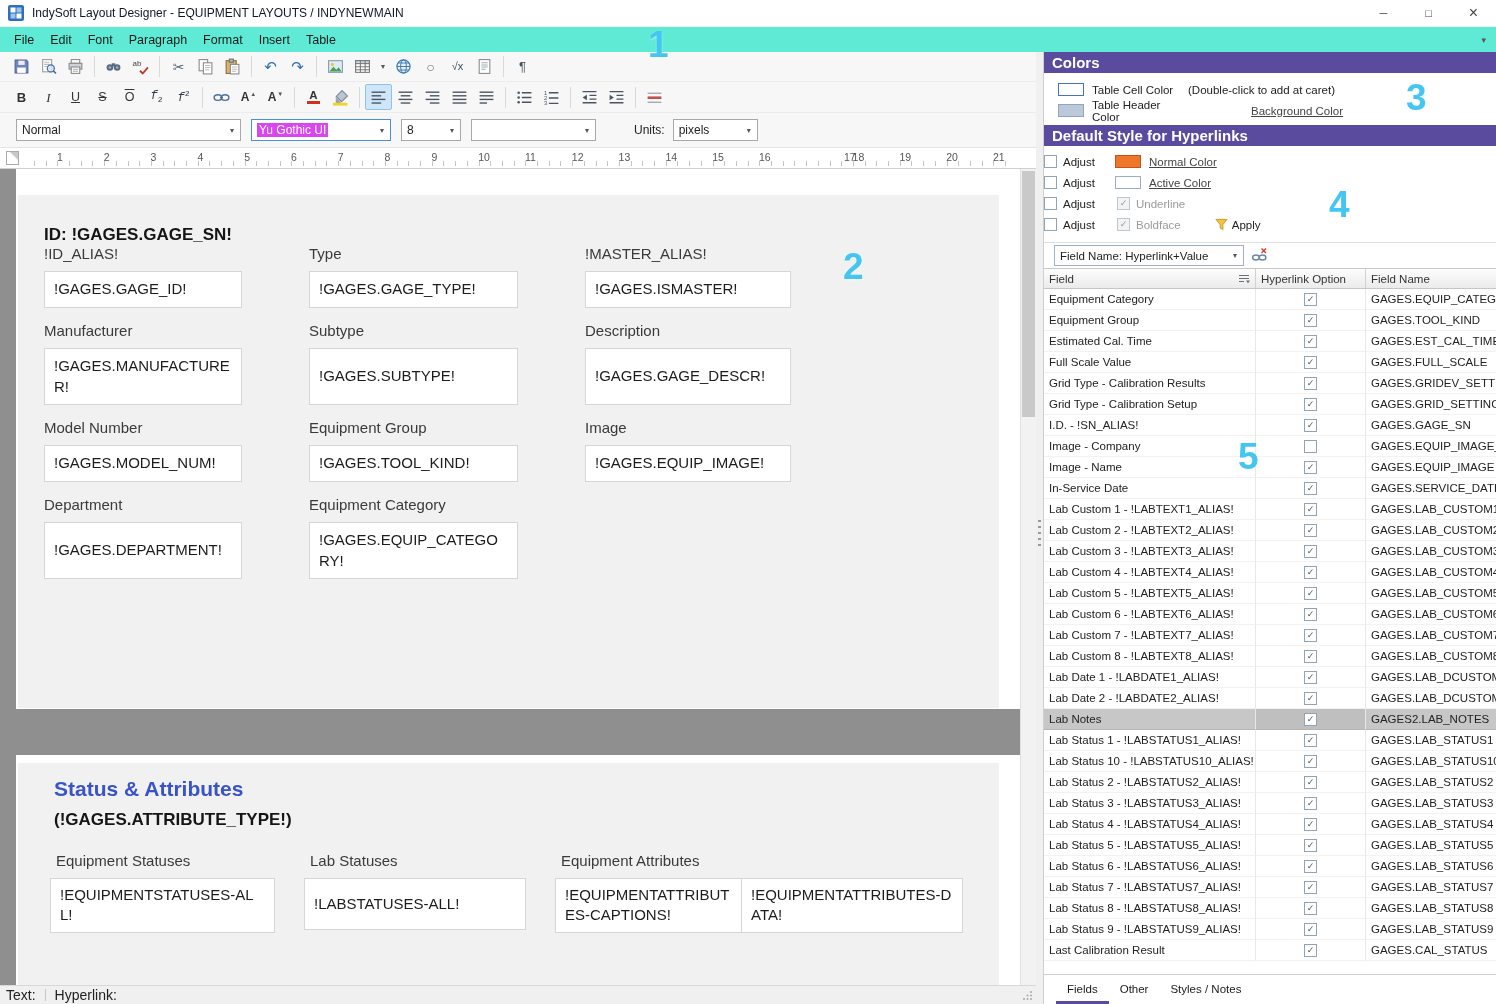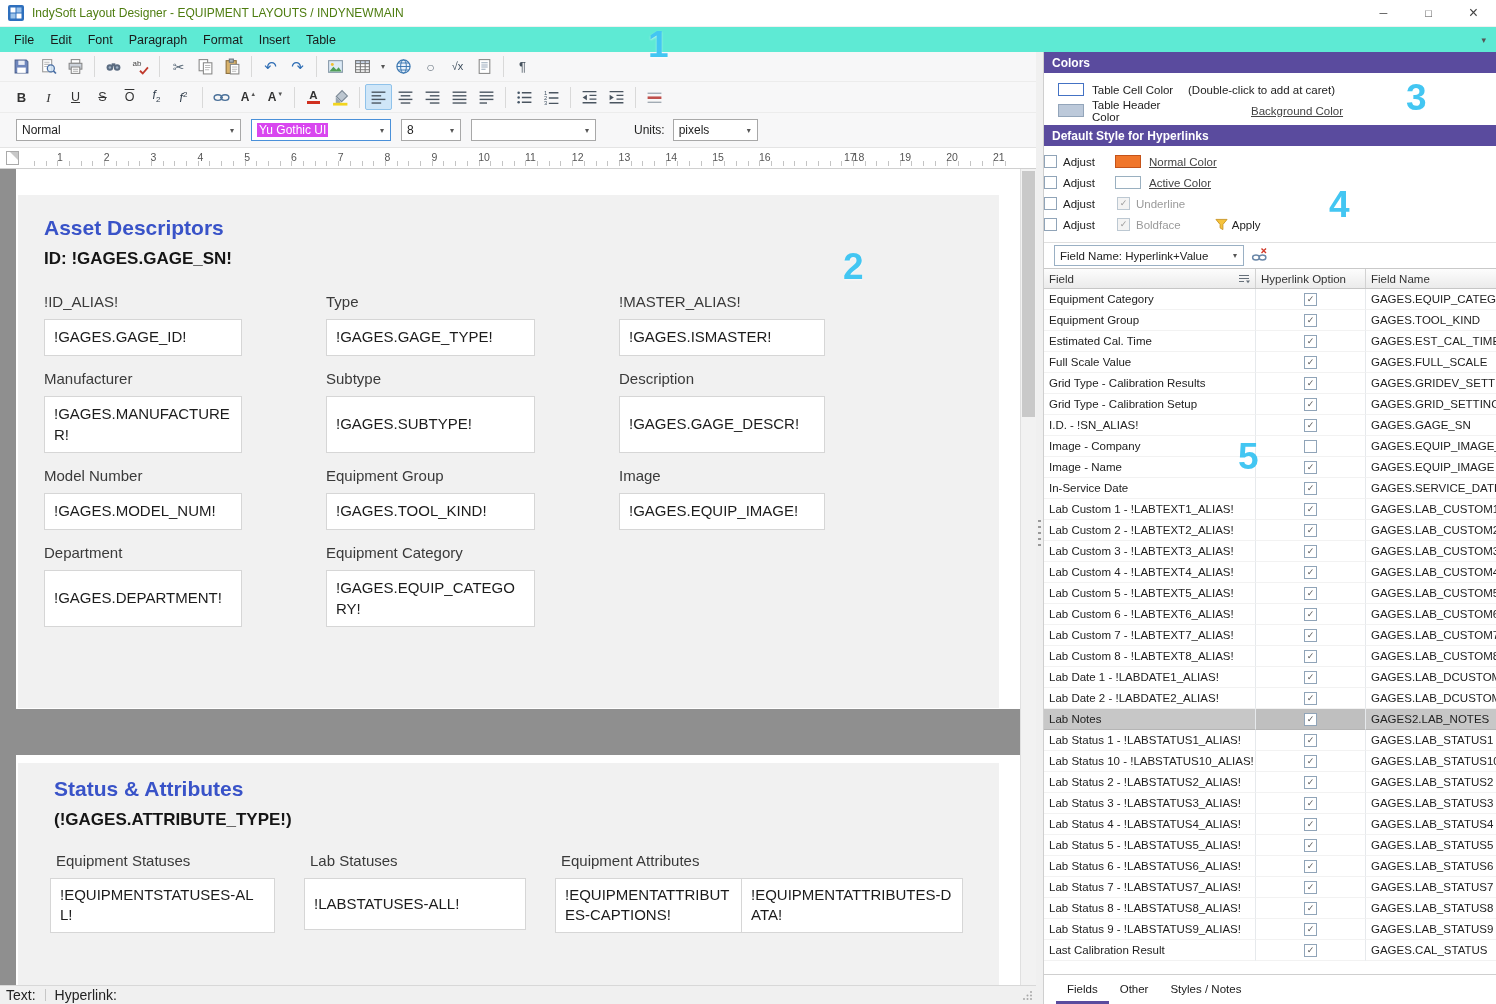--- a/index.html
+++ b/index.html
@@ -1,21 +1,21 @@
 <!DOCTYPE html>
 <html><head>
 <meta charset="utf-8">
 <style>
 *{margin:0;padding:0;box-sizing:border-box}
 html,body{width:1496px;height:1004px;overflow:hidden}
 body{font-family:"Liberation Sans",sans-serif;background:#fff;position:relative;font-size:12px;color:#222}
 
 .titlebar{height:27px;display:flex;align-items:center;padding-left:8px;background:#fff;border-bottom:1px solid #f0f0f0}
 .app-icon{width:16px;height:16px;margin-right:8px;flex:none}
-.title-text{font-size:12px;color:#4d7c0f}
+.title-text{font-size:12px;color:#0f172a}
 .win-controls{margin-left:auto;display:flex;height:27px}
 .win-btn{width:45px;display:flex;align-items:center;justify-content:center;color:#444;font-size:11px}
 .win-btn.close{font-size:16px}
 
 .menubar{height:25px;display:flex;align-items:center;padding-left:6px;background:#5eead4;position:relative}
 .menu-item{padding:4px 8px;font-size:12.5px;color:#1a1a1a}
 .menu-overflow{position:absolute;right:10px;color:#555;font-size:9px}
 
 .body-row{display:flex;height:952px}
 .left-col{width:1036px;display:flex;flex-direction:column}
@@ -27,21 +27,21 @@
 .tbtn.narrow{width:14px}
 .tbtn.active{background:#cfe6f8;border-color:#8fc2ea}
 .tbtn .ic{display:flex;align-items:center;justify-content:center;line-height:1}
 .tbtn svg{width:17px;height:17px}
 .tsep{width:1px;height:21px;background:#d9d9d9;margin:0 5px;flex:none}
 .ic.b{font-weight:bold;color:#333;font-size:13px}
 .ic.i{font-style:italic;font-family:"Liberation Serif",serif;font-size:13px;color:#333}
 .ic.u{text-decoration:underline;font-size:12.5px;color:#333}
 .ic.s{text-decoration:line-through;font-size:12.5px;color:#333}
 .ic.o{text-decoration:overline;font-size:12.5px;color:#333}
-.fx{font-family:Liberation Sans, sans-serif;font-style:italic;font-size:12px;color:#2f3c4a}
+.fx{font-family:Liberation Mono, monospace;font-style:italic;font-size:12px;color:#2f3c4a}
 .fx sub,.fx sup{font-size:8px;font-style:normal}
 .af{font-weight:bold;font-size:12px;color:#333;display:flex}
 .af b{font-size:6px;margin-left:1px;color:#555}
 .fc{display:flex;flex-direction:column;align-items:center;font-weight:bold;font-size:11.5px;line-height:10px;color:#333}
 .fc i{width:13px;height:3px;background:#d03020;margin-top:1px}
 
 .formatbar{height:35px;display:flex;align-items:center;background:#f7f7f8;border-bottom:1px solid #e4e4e4;padding-left:16px;flex:none}
 .combo{height:22px;background:#fff;border:1px solid #a8a8a8;display:flex;align-items:center;padding-left:5px;margin-right:10px;font-size:12px;color:#222}
 .combo.focused{border-color:#4a90d9}
 .combo-caret{margin-left:auto;width:16px;text-align:center;color:#555;font-size:8px;flex:none}
@@ -56,21 +56,21 @@
 
 .doc{flex:1;position:relative;background:#8f8f8f;overflow:hidden}
 .page{position:absolute;left:16px;width:1004px;background:#fff}
 #page1{top:0;height:540px}
 #page2{top:586px;height:300px}
 .sheet{position:absolute;left:2px;right:21px;background:#f1f1f1}
 #page1 .sheet{top:26px;bottom:1px;padding:21px 0 0 26px}
 #page2 .sheet{top:8px;height:292px;padding:14px 0 0 36px}
 .doc-h1{font-size:21px;font-weight:bold;color:#3953c8}
 .doc-h2{font-size:17px;font-weight:bold;color:#151515;margin-top:9px}
-#fields-grid{display:grid;grid-template-columns:198px 209px 206px;column-gap:84px;margin-top:24px}
+#fields-grid{display:grid;grid-template-columns:198px 209px 206px;column-gap:67px;}
 .fcell{margin-bottom:14px}
 .flabel{font-size:15px;color:#3a3a3a;margin-bottom:9px}
 .fbox{background:#fff;border:1px solid #d6d6d6;min-height:37px;padding:6px 9px;font-size:15px;color:#1c1c1c;display:flex;align-items:center;word-break:break-all;line-height:1.35}
 .fcell.tall .fbox{min-height:57px}
 #p2-fields{display:flex;margin-top:22px;margin-left:-4px}
 .p2group{margin-right:29px}
 .p2group .flabel{padding-left:6px}
 .p2boxes{display:flex}
 .p2box{min-height:52px}
 .p2group:nth-child(1) .p2box{width:225px}
@@ -81,21 +81,21 @@
 .vthumb{position:absolute;left:1px;right:1px;top:2px;height:246px;background:#c9c9c9}
 
 .statusbar{height:19px;background:#f0f0f0;border-top:1px solid #d8d8d8;display:flex;align-items:center;padding-left:6px;font-size:14px;flex:none}
 .sb-sep{width:1px;height:12px;background:#c6c6c6;margin:0 9px}
 .sb-grip{margin-left:auto;margin-right:3px;display:flex}
 
 .splitter{width:7px;background:#f0f0f0;position:relative;flex:none}
 .split-dots{position:absolute;left:2px;top:468px;width:3px;height:26px;background:repeating-linear-gradient(to bottom,#999 0 2px,transparent 2px 6px)}
 
 .rpanel{width:453px;display:flex;flex-direction:column;border-left:1px solid #cfcfcf;background:#fff}
-.phead{height:21px;background:#5a4b9e;color:#fff;font-weight:bold;font-size:12px;display:flex;align-items:center;padding-left:8px;flex:none}
+.phead{height:21px;background:#5a4b9e;color:#fff;font-weight:bold;font-size:15px;display:flex;align-items:center;padding-left:8px;flex:none}
 #colors-body{height:52px;padding-top:6px;flex:none}
 .crow{display:flex;align-items:center;height:21px;padding-left:14px;font-size:11.5px}
 .swatch{width:26px;height:13px;border:1px solid #9ab0c0;margin-right:8px;flex:none}
 .clabel{width:96px}
 .cextra{color:#222}
 .clink,.hlink{color:#444;text-decoration:underline}
 .clink{margin-left:63px}
 #hyp-body{height:97px;padding-top:5px;flex:none;border-bottom:1px solid #e0e0e0}
 .hrow{display:flex;align-items:center;height:21px;font-size:11.5px}
 .cb{width:13px;height:13px;border:1px solid #90a4b8;background:#fff;display:inline-flex;align-items:center;justify-content:center;font-size:9px;color:#555;flex:none;line-height:1}
@@ -503,21 +503,20 @@
         <span class="rnum" style="left: 844px; text-align: right;">17</span>
         <span class="rnum" style="left: 852.6px;">18</span>
         <span class="rnum" style="left: 899.4px;">19</span>
         <span class="rnum" style="left: 946.2px;">20</span>
         <span class="rnum" style="left: 993px;">21</span>
       </div>
 
     <div class="doc">
       <div class="page" id="page1">
         <div class="sheet">
-          <div class="doc-h1">Asset Descriptors</div>
           <div class="doc-h2">ID: !GAGES.GAGE_SN!</div>
           <div id="fields-grid">
               <div class="fcell">
                 <div class="flabel">!ID_ALIAS!</div>
                 <div class="fbox">!GAGES.GAGE_ID!</div>
               </div>
               <div class="fcell">
                 <div class="flabel">Type</div>
                 <div class="fbox">!GAGES.GAGE_TYPE!</div>
               </div>

